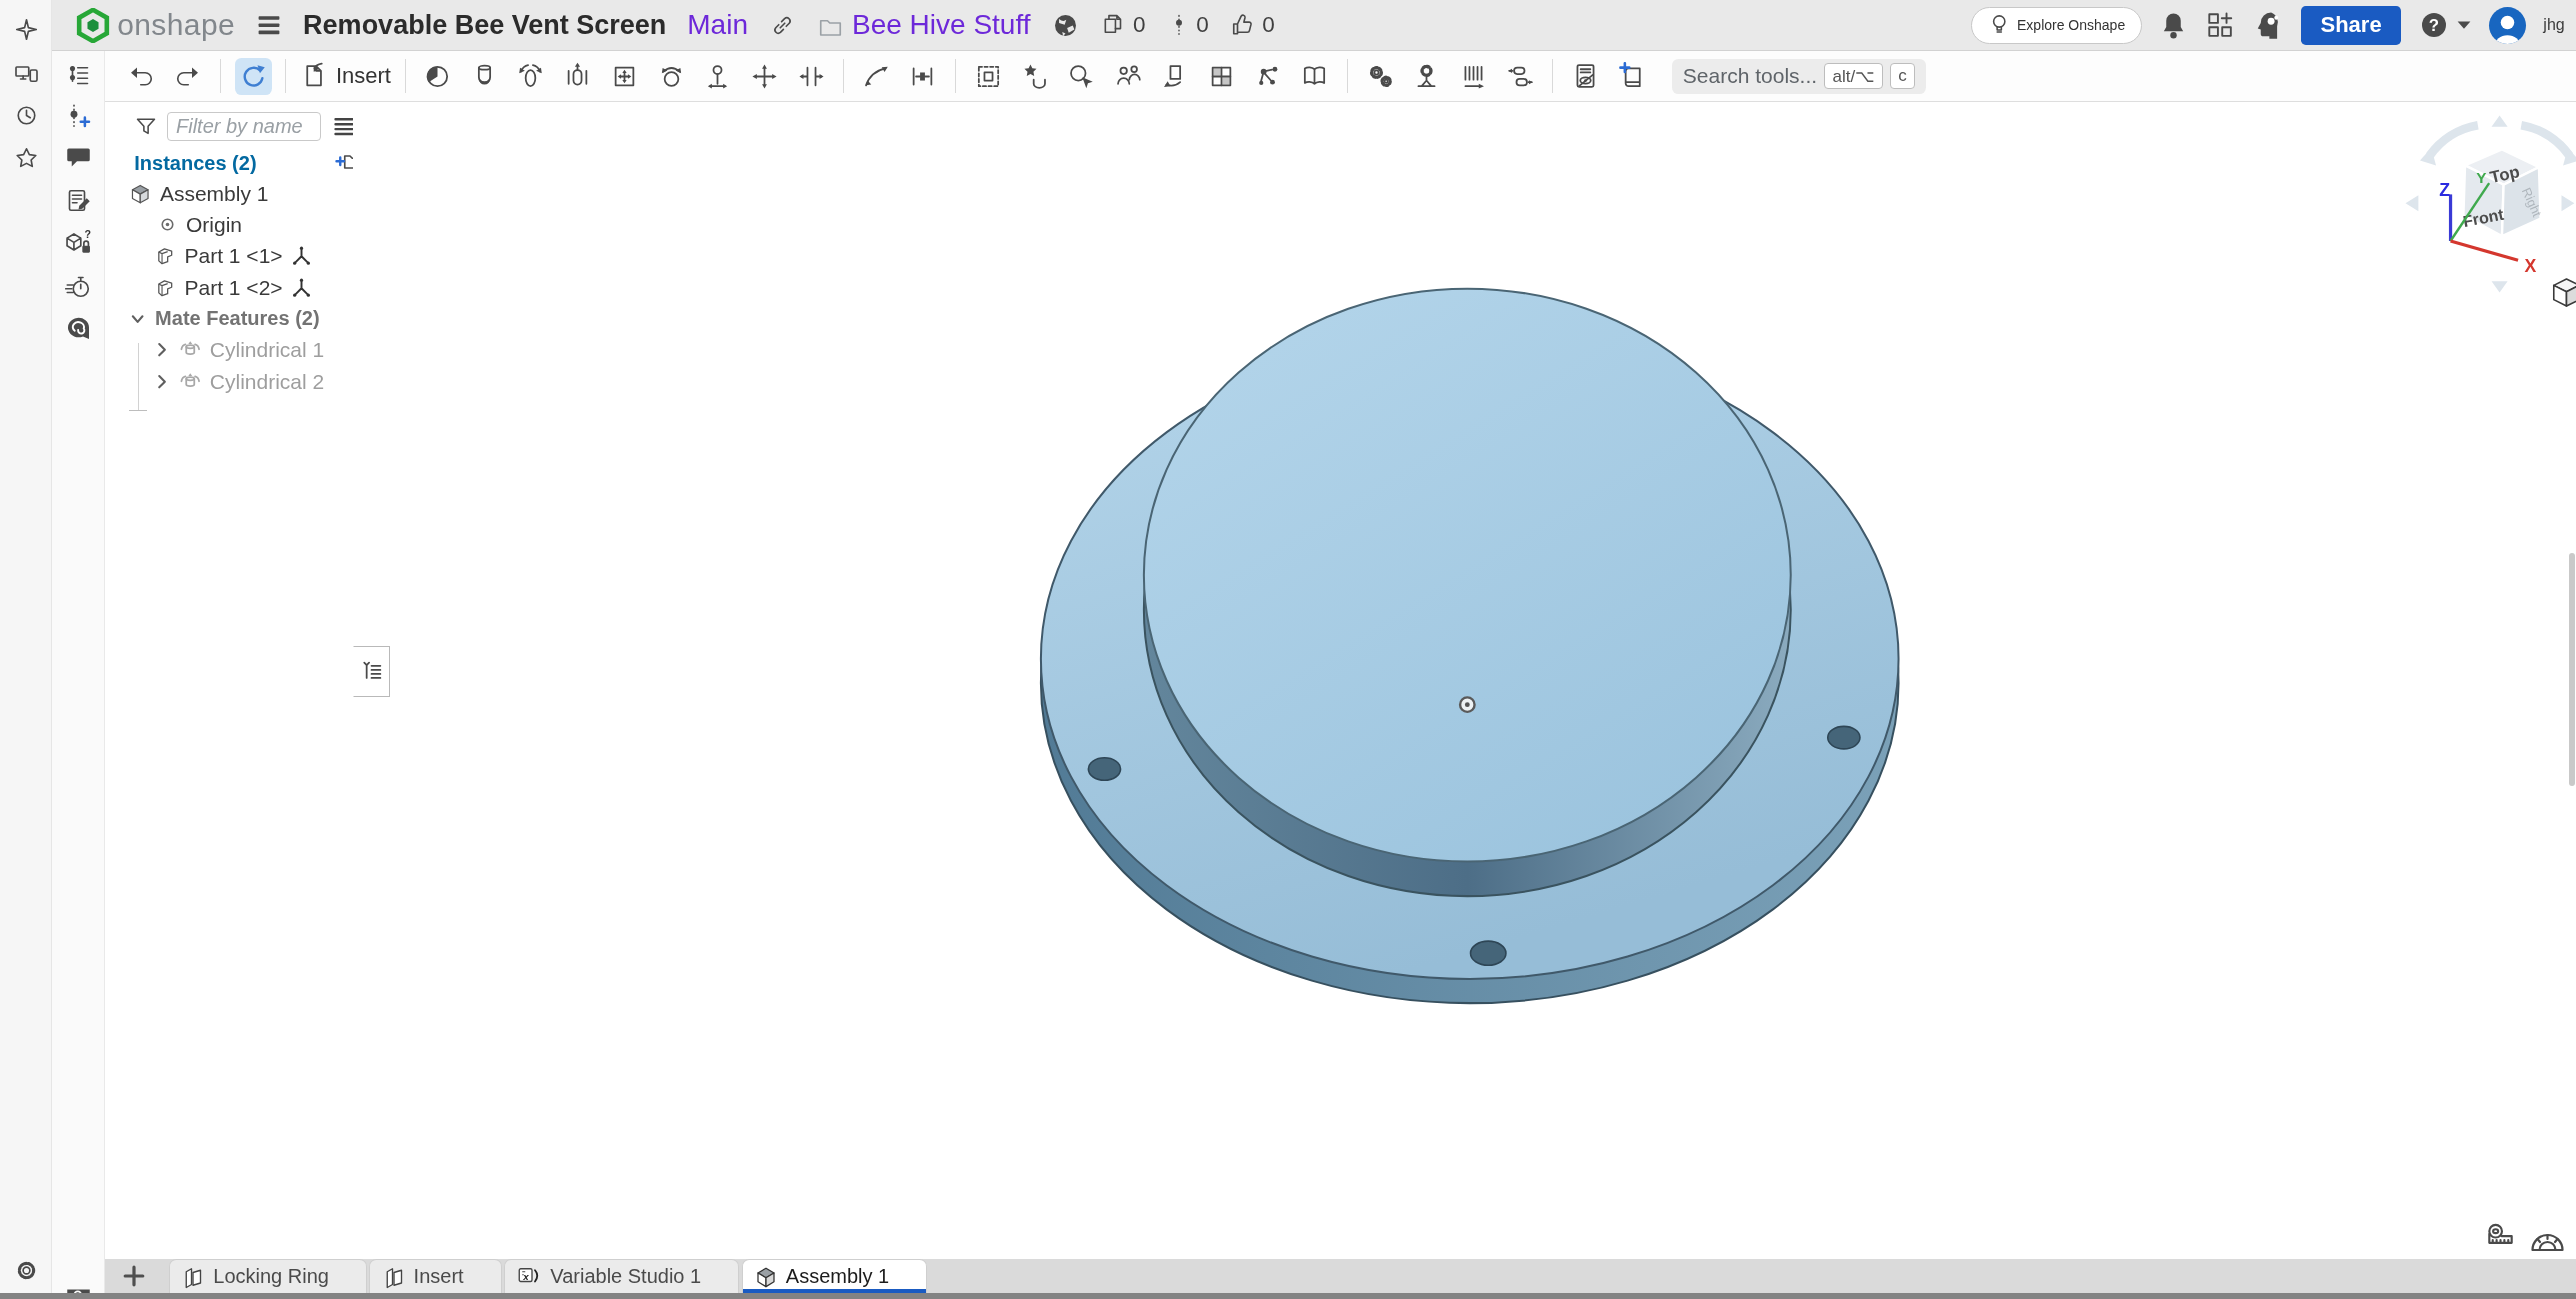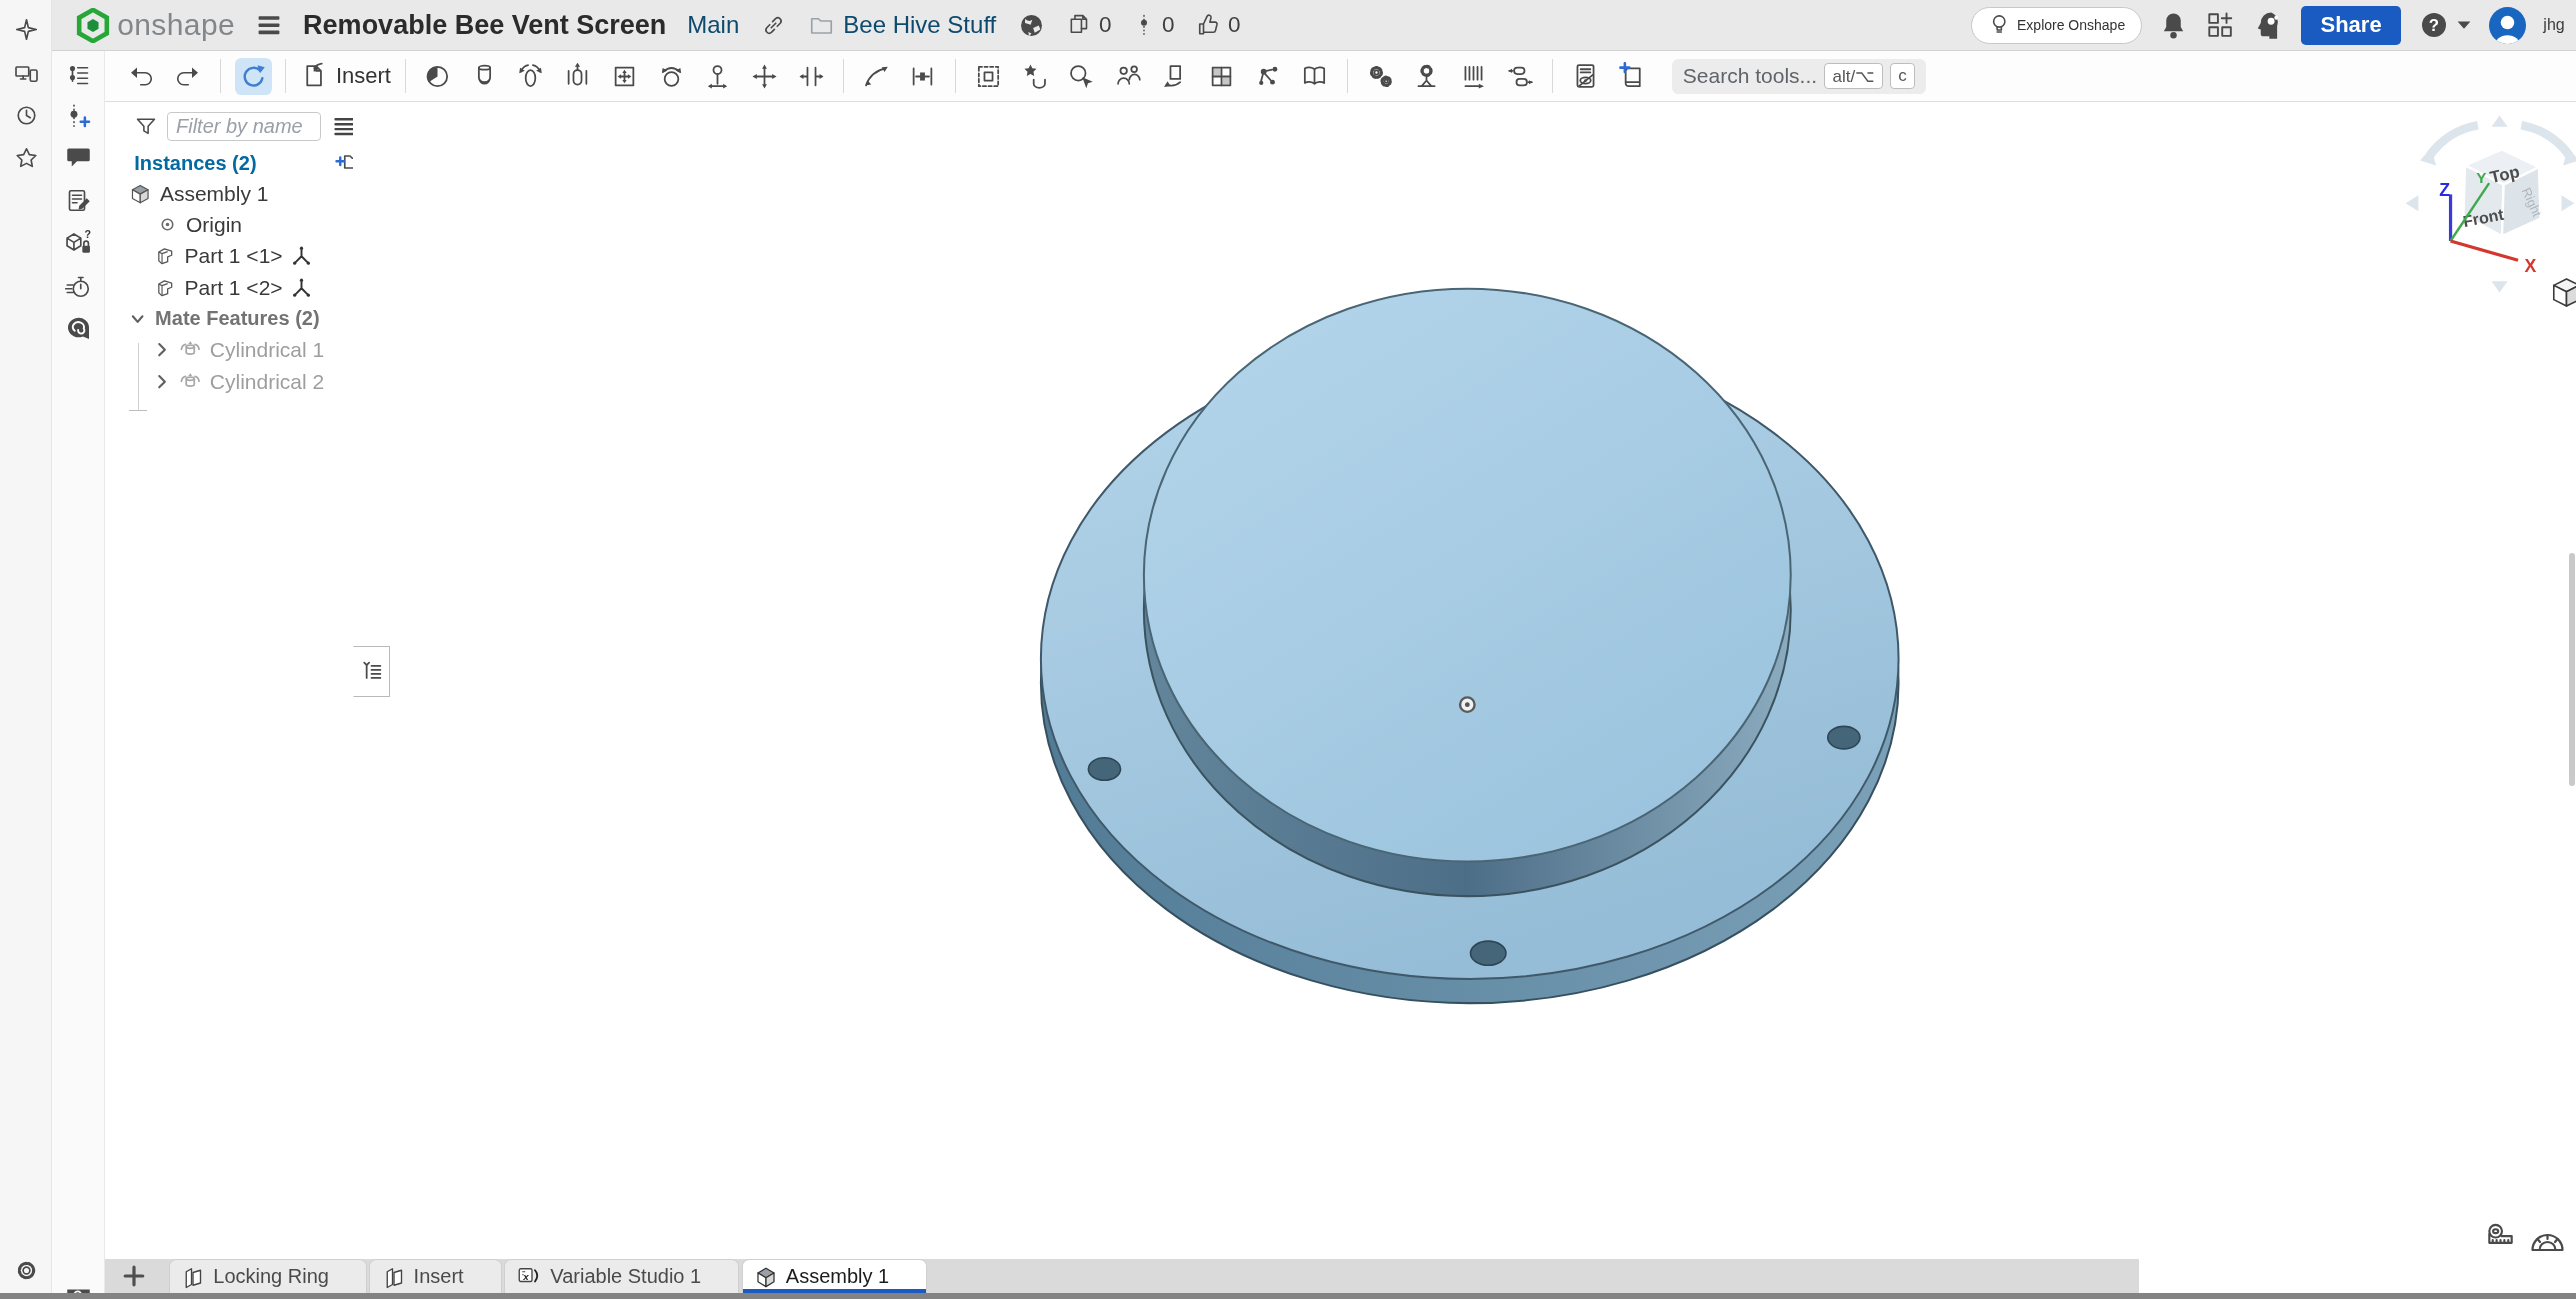--- a/index.html
+++ b/index.html
@@ -22,21 +22,21 @@
   #strip1{position:absolute;left:0;top:0;width:52px;height:1299px;background:#f6f6f6;border-right:0.8px solid #e6e6e6}
   #strip2{position:absolute;left:52px;top:51px;width:53px;height:1248px;background:#fafafa;border-right:0.8px solid #e9e9e9}
   .sicon{position:absolute;width:37px;height:37px;display:flex;align-items:center;justify-content:center;border-radius:4.8px}
 
   
   #header{position:absolute;left:52px;top:0;width:2524px;height:51px;background:#e9e9e9;
           border-bottom:0.8px solid #d2d2d2;display:flex;align-items:center;gap:21px;padding:0 11.3px 0 24px;white-space:nowrap}
   .logo{display:flex;align-items:center;gap:7.2px}
   .logo-text{font-size:30px;color:#82878c;letter-spacing:0.4px}
   .doc-title{font-size:27px;font-weight:bold;color:#2b2b2b}
-  .mutedtxt{color:#0c4a6e;font-size:24px}
+  .mutedtxt{color:#6d28d9;font-size:28px}
   .cnt{font-size:22.5px;color:#3f3f3f;display:flex;align-items:center;gap:5.6px}
   .hdr-right{margin-left:auto;display:flex;align-items:center;gap:17px}
   .pill{display:flex;align-items:center;gap:6.4px;background:#fff;border:0.8px solid #c8c8c8;border-radius:18.5px;
         height:37px;padding:0 16px;font-size:14px;color:#333}
   .share-btn{background:#1a5bc2;color:#fff;font-size:22px;border-radius:4.8px;height:39px;display:flex;
              align-items:center;padding:0 19.3px;font-weight:bold}
   .avatar{width:37px;height:37px;border-radius:50%;background:#1866c0;overflow:hidden;display:flex;align-items:flex-end;justify-content:center}
   .user-name{font-size:16px;color:#3c3c3c}
 
   
@@ -63,21 +63,21 @@
   .guide-v{position:absolute;left:15.3px;top:241px;width:0.8px;height:67px;background:#d2d2d2}
   .guide-h{position:absolute;left:6.4px;top:308px;width:17.7px;height:0.8px;background:#bdbdbd}
 
   
   #viewport{position:absolute;left:353px;top:102px;width:2223px;height:1157px;background:#fff;overflow:hidden}
   #panel-handle{position:absolute;left:353px;top:646px;width:37px;height:51px;background:#fff;border:0.8px solid #b9b9b9;
                 border-left:0.8px solid #fff;display:flex;align-items:center;justify-content:center}
   #v-scrollbar{position:absolute;left:2569px;top:553px;width:5.6px;height:233px;background:#c9c9c9;border-radius:3.2px}
 
   
-  #tabbar{position:absolute;left:105px;top:1259px;width:2034px;height:34px;background:#dadada;display:flex;align-items:stretch;padding-left:11.3px}
+  #tabbar{position:absolute;left:105px;top:1259px;width:2471px;height:34px;background:#dadada;display:flex;align-items:stretch;padding-left:11.3px}
   .addtab{width:35px;display:flex;align-items:center;justify-content:center;flex:0 0 auto}
   .tab{display:flex;align-items:center;gap:8px;padding:0 37px 0 11.3px;background:#ebebeb;border:0.8px solid #cfcfcf;border-bottom:none;
        border-radius:7.2px 7.2px 0 0;margin-right:2.4px;font-size:20px;color:#4a4a4a;position:relative;flex:0 0 auto}
   .tab.first{margin-left:17.7px}
   .tab.active{background:#fff;color:#1c1c1c}
   .tab.active::after{content:"";position:absolute;left:0;right:0;bottom:0;height:4px;background:#1a5bc2}
   #bottom-edge{position:absolute;left:0;top:1293px;width:2576px;height:6.4px;background:#838383}
 
   
   .vc-label{font-weight:bold;fill:#4c4c4c}

